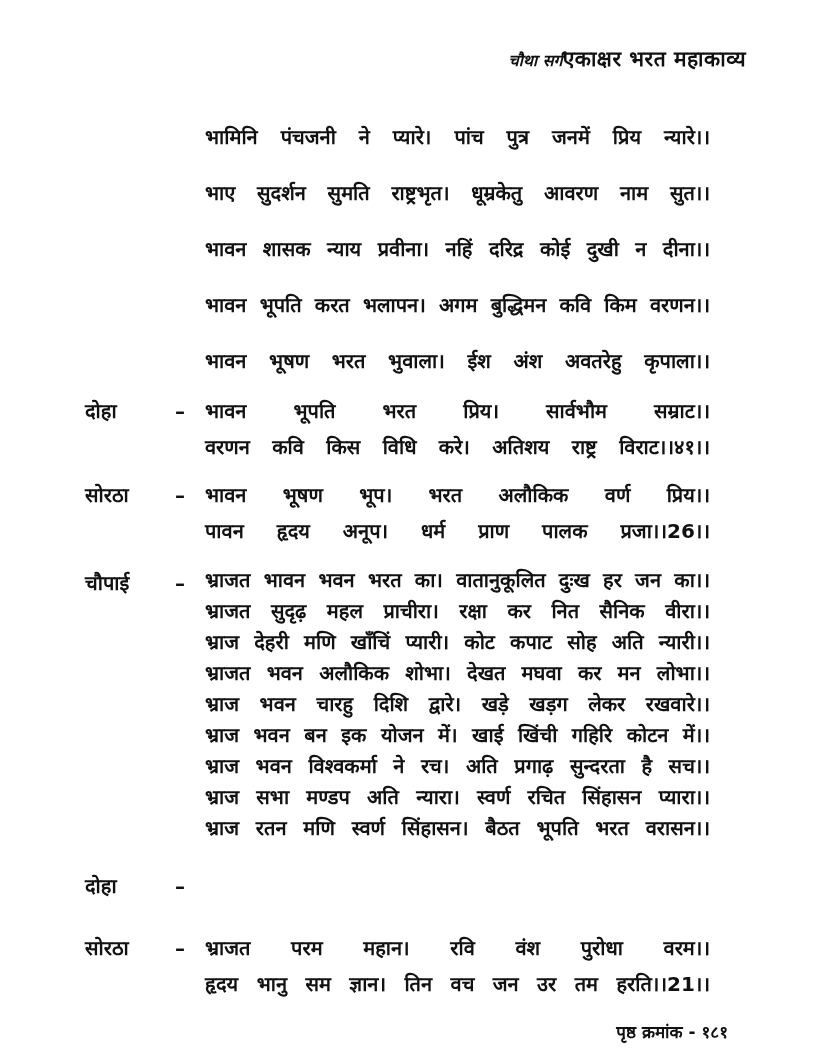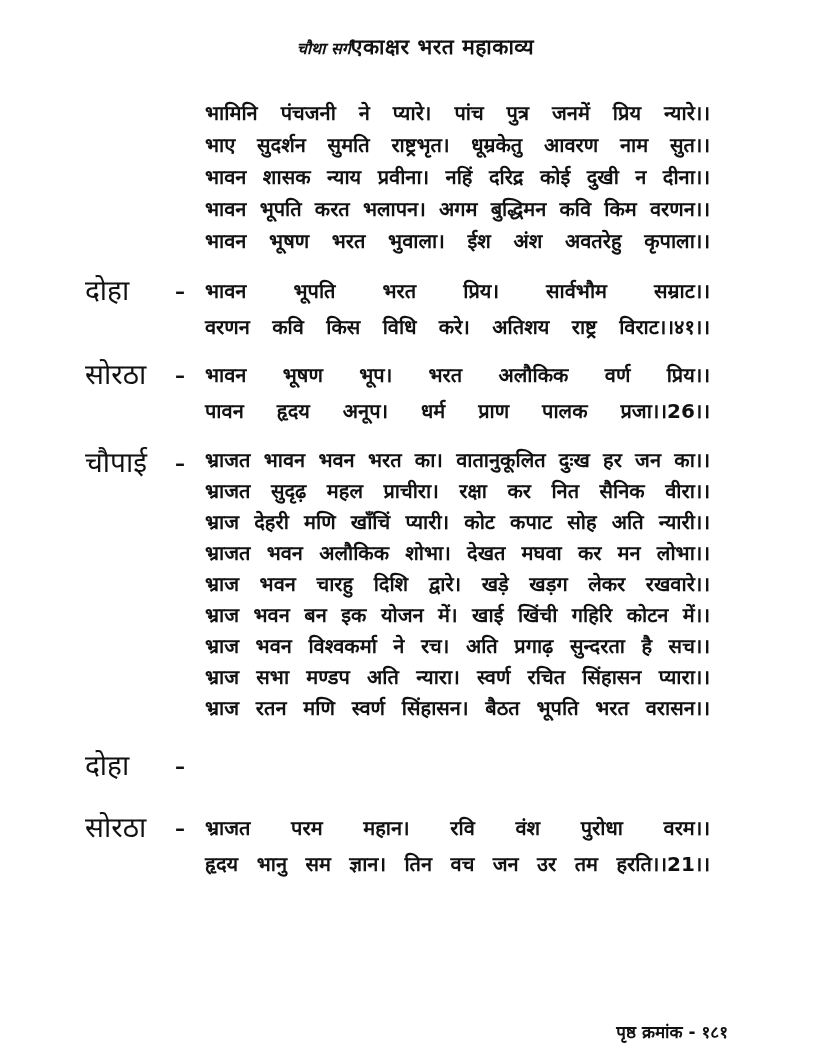--- a/index.html
+++ b/index.html
@@ -11,25 +11,25 @@
     position: relative;
     width: 816px;
     height: 1056px;
     background: #ffffff;
     color: #111111;
     font-family: "DejaVu Sans", sans-serif;
     overflow: hidden;
   }
   .header {
     position: absolute;
-    top: 32px;
+    top: 44px;
     left: 85px;
     right: 70px;
     display: flex;
-    justify-content: center;
+    justify-content: flex-end;
     align-items: baseline;
   }
   .header-left {
     font-family: "DejaVu Serif", serif;
     font-style: italic;
     font-weight: 700;
     font-size: 16px;
   }
   .header-right {
     font-weight: 800;
@@ -40,40 +40,40 @@
     position: absolute;
     top: 97px;
     left: 85px;
     width: 630px;
   }
   .section {
     display: grid;
     grid-template-columns: 90px 30px 505px;
   }
   .section-label {
-    font-size: 28px;
-    font-weight: 400;
+    font-size: 20px;
+    font-weight: 700;
     line-height: 36px;
     white-space: nowrap;
   }
   .section-dash {
     font-size: 20px;
     font-weight: 700;
     line-height: 36px;
   }
   .verse {
     grid-column: 3;
   }
   .verse-line {
     font-size: 20px;
     font-weight: 700;
     text-align: justify;
     text-align-last: justify;
   }
-  .opening .verse-line   { line-height: 32px; }
+  .opening .verse-line   { line-height: 32px; margin-top: 24px; }
   .couplet .verse-line   { line-height: 36px; }
   .chaupai .verse-line   { line-height: 31px; }
 
   .sec-opening  { margin-top: 0; }
   .sec-doha1    { margin-top: 16px; }
   .sec-soratha1 { margin-top: 12px; }
   .sec-chaupai  { margin-top: 16px; }
   .sec-doha2    { margin-top: 24px; }
   .sec-soratha2 { margin-top: 26px; }
 

